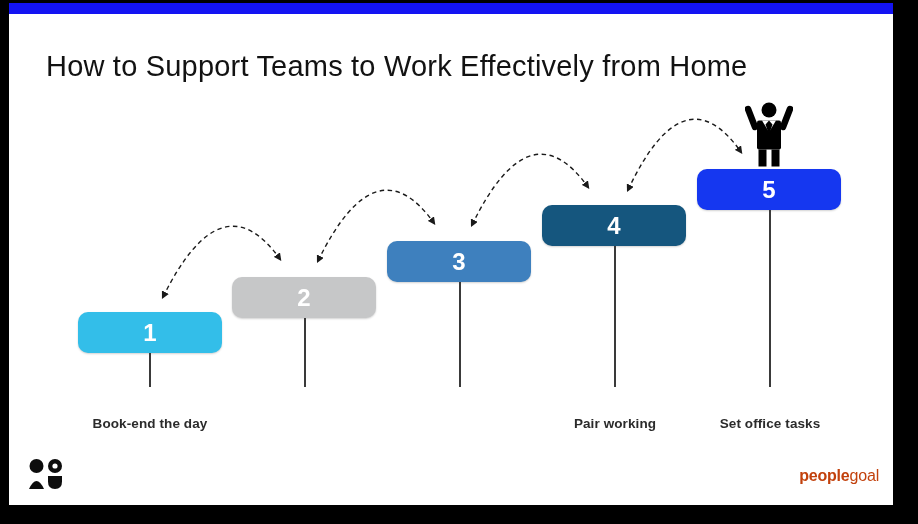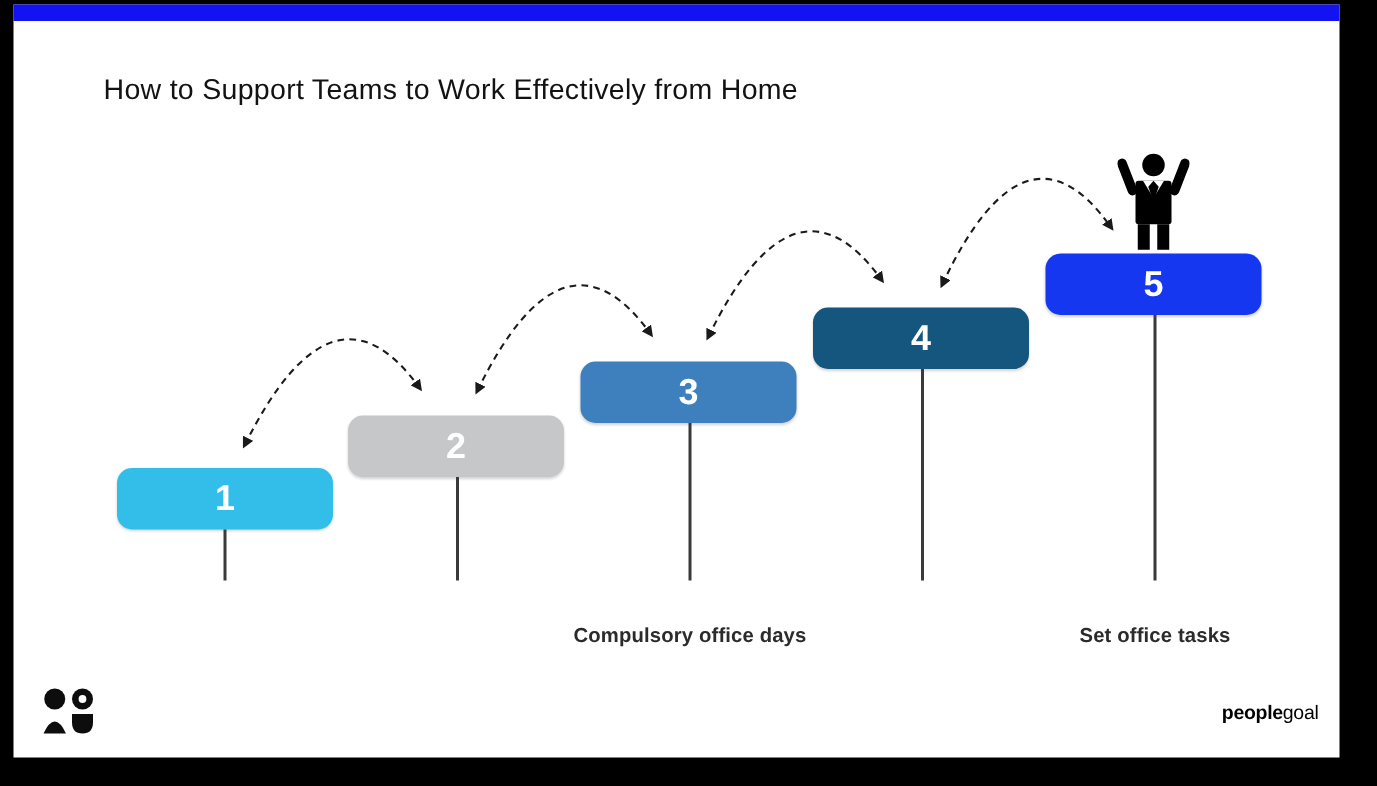--- a/index.html
+++ b/index.html
@@ -1,40 +1,40 @@
 <!DOCTYPE html>
 <html><head>
 <meta charset="utf-8">
 <style>
   html,body{margin:0;padding:0;background:#000;}
   .canvas{position:relative;width:918px;height:524px;background:#000;overflow:hidden;
           font-family:"Liberation Sans", sans-serif;}
   .slide{position:absolute;left:9px;top:3px;width:884px;height:502px;background:#ffffff;}
   .accent-bar{position:absolute;left:0;top:0;width:100%;height:11px;}
-  .title{position:absolute;left:60px;top:47px;margin:0;font-size:19px;font-weight:400;
+  .title{position:absolute;left:37px;top:47px;margin:0;font-size:29px;font-weight:400;
          color:#121212;letter-spacing:.2px;white-space:nowrap;}
   .arrows{position:absolute;left:0;top:0;width:884px;height:502px;pointer-events:none;}
   .box{position:absolute;width:144px;height:41px;border-radius:10px;
        display:flex;align-items:center;justify-content:center;
        box-shadow:0 1px 2px rgba(0,0,0,.18);}
   .num{color:#ffffff;font-weight:700;font-size:24px;line-height:1;}
   .box1{left:69px;top:309px}.box2{left:223px;top:274px}.box3{left:378px;top:238px}
   .box4{left:533px;top:202px}.box5{left:688px;top:166px}
   .stem{position:absolute;width:2px;background:#3a3a3a;}
   .stem1{left:140px;top:350px;height:34px}
   .stem2{left:295px;top:315px;height:69px}
   .stem3{left:450px;top:279px;height:105px}
   .stem4{left:605px;top:243px;height:141px}
   .stem5{left:760px;top:207px;height:177px}
   .label{position:absolute;top:413px;width:210px;text-align:center;
          font-weight:700;font-size:13.5px;color:#2b2b2b;letter-spacing:.1px;}
   .label1{left:36px}.label2{left:191px}.label3{left:346px}.label4{left:501px}.label5{left:656px}
   .person{position:absolute;left:736px;top:98px;width:48px;height:66px;}
   .brand-mark{position:absolute;left:19px;top:455px;width:37px;height:34px;}
-  .brand-logo{position:absolute;right:14px;top:464px;font-size:13px;color:#000000;
+  .brand-logo{position:absolute;right:14px;top:464px;font-size:16px;color:#c2410c;
               letter-spacing:-0.2px;text-align:center;}
   .brand-logo b{font-weight:700;}
   .brand-logo span.lt{font-weight:400;}
 </style>
 </head>
 <body>
 
 <div class="canvas">
   <div class="slide">
 
@@ -66,36 +66,37 @@
         <polygon points="24,19.5 20.5,23.5 24,33.5 27.5,23.5" fill="#000000"></polygon>
         <rect x="13.5" y="48.5" width="8" height="17"></rect>
         <rect x="26.5" y="48.5" width="8" height="17"></rect>
       </g>
     </svg>
 
     <div class="box box1" style="background-color: rgb(51, 190, 233);">
       <span class="num">1</span>
     </div>
     <div class="stem stem1"></div>
+    <div class="label label1">Book-end the day</div>
 
     <div class="box box2" style="background-color: rgb(198, 199, 200);">
       <span class="num">2</span>
     </div>
     <div class="stem stem2"></div>
 
     <div class="box box3" style="background-color: rgb(62, 128, 190);">
       <span class="num">3</span>
     </div>
     <div class="stem stem3"></div>
-    <div class="label label3">Compulsory office days</div>
 
     <div class="box box4" style="background-color: rgb(21, 86, 126);">
       <span class="num">4</span>
     </div>
     <div class="stem stem4"></div>
+    <div class="label label4">Pair working</div>
 
     <div class="box box5" style="background-color: rgb(21, 55, 240);">
       <span class="num">5</span>
     </div>
     <div class="stem stem5"></div>
     <div class="label label5">Set office tasks</div>
 
     <svg class="brand-mark" viewBox="0 0 37 34" xmlns="http://www.w3.org/2000/svg">
       <g fill="#0d0d0d">
         <circle cx="8.5" cy="8" r="7"></circle>

